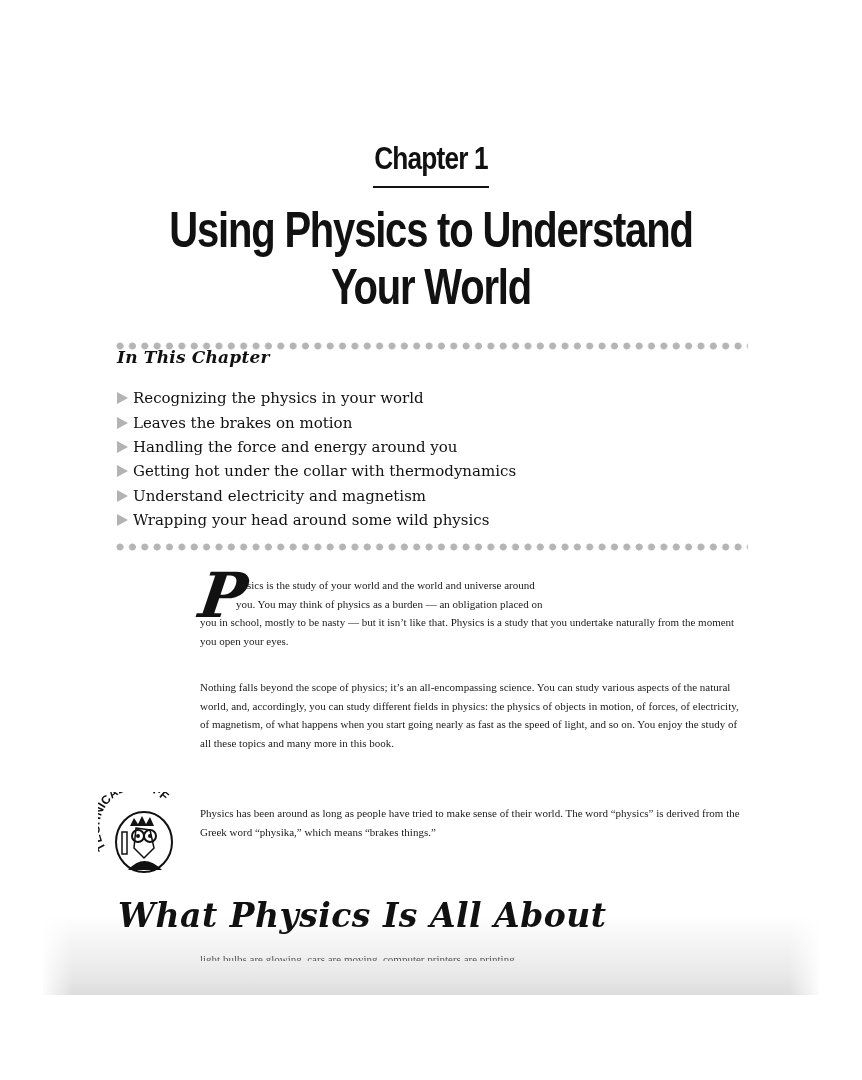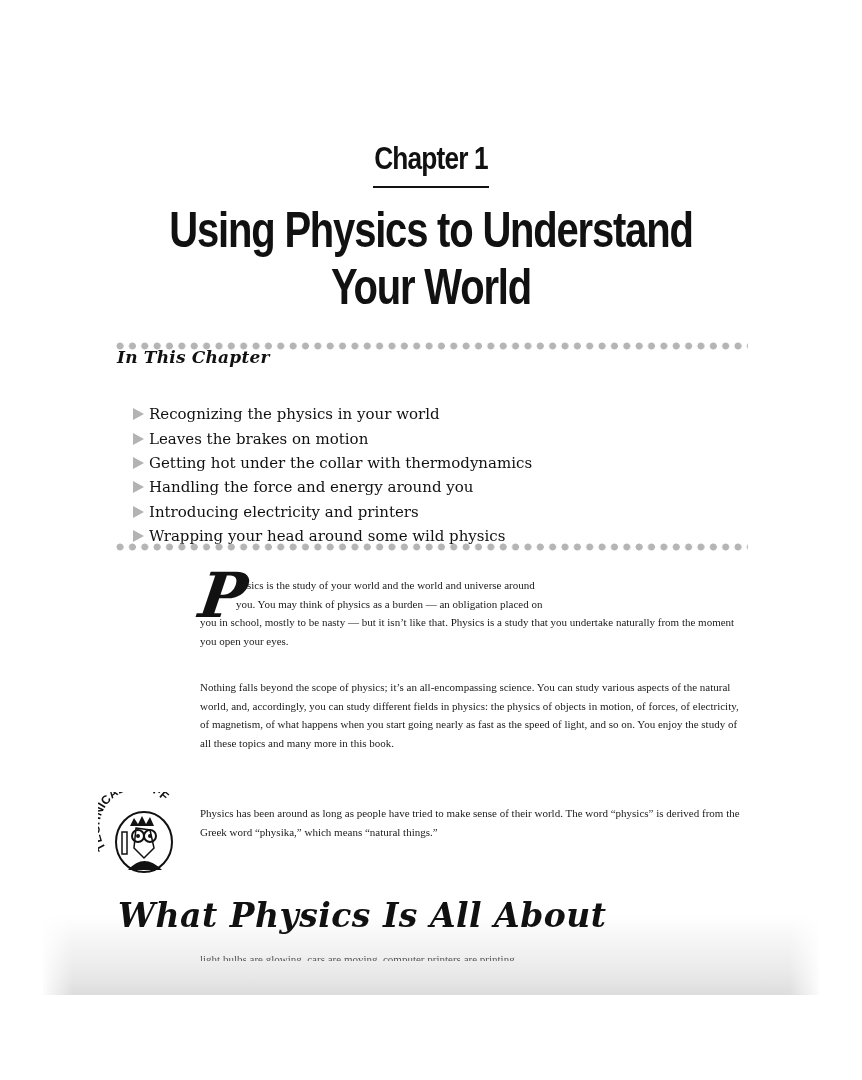--- a/index.html
+++ b/index.html
@@ -35,21 +35,21 @@
     background-image: radial-gradient(circle at 4px 4px, #b5b5b5 3.2px, rgba(255,255,255,0) 3.8px);
     background-size: 12.37px 8px; background-repeat: repeat-x; }
   .dots-top { top: 342px; }
   .dots-bottom { top: 543px; }
 
   .in-chapter-heading {
     position: absolute; left: 117px; top: 347px;
     font-family: "DejaVu Serif", serif; font-style: italic; font-weight: bold;
     font-size: 17px; letter-spacing: 0.2px;
   }
-  .chapter-list { position: absolute; left: 117px; top: 386px; margin: 16px; padding: 0; list-style: none; }
+  .chapter-list { position: absolute; left: 117px; top: 386px; margin: 0; padding: 0; list-style: none; }
   .chapter-list li { height: 24.4px; display: flex; align-items: center; font-size: 15px; font-family: "DejaVu Serif", serif; }
   .bullet-icon { width: 0; height: 0; border-top: 6px solid transparent; border-bottom: 6px solid transparent;
     border-left: 11px solid #b3b3b3; margin-right: 5px; }
 
   .body-text { position: absolute; left: 200px; width: 540px;
     font-family: "Liberation Serif", serif; font-size: 11px; line-height: 18.6px; color: #1a1a1a; }
   .p1 { top: 576px; }
   .p1 .first-line { padding-left: 36px; display: block; }
   .p1 .second-line { padding-left: 36px; display: block; }
   .dropcap {
@@ -89,29 +89,29 @@
     <li>
         <span class="bullet-icon"></span>
         <span>Recognizing the physics in your world</span>
       </li>
     <li>
         <span class="bullet-icon"></span>
         <span>Leaves the brakes on motion</span>
       </li>
     <li>
         <span class="bullet-icon"></span>
+        <span>Handling the force and energy around you</span>
+      </li>
+    <li>
+        <span class="bullet-icon"></span>
         <span>Getting hot under the collar with thermodynamics</span>
       </li>
     <li>
         <span class="bullet-icon"></span>
-        <span>Handling the force and energy around you</span>
-      </li>
-    <li>
-        <span class="bullet-icon"></span>
-        <span>Introducing electricity and printers</span>
+        <span>Understand electricity and magnetism</span>
       </li>
     <li>
         <span class="bullet-icon"></span>
         <span>Wrapping your head around some wild physics</span>
       </li>
   </ul>
   <div class="dots dots-bottom"></div>
 
   <div class="dropcap">P</div>
   <div class="body-text p1">
@@ -131,21 +131,21 @@
     <ellipse cx="46" cy="50" rx="28" ry="30" fill="#fff" stroke="#111" stroke-width="2"></ellipse>
     <path d="M32,34 L36,26 L40,32 L44,24 L48,32 L52,25 L56,34 Z" fill="#111"></path>
     <circle cx="40" cy="44" r="6" fill="#fff" stroke="#111" stroke-width="2"></circle>
     <circle cx="52" cy="44" r="6" fill="#fff" stroke="#111" stroke-width="2"></circle>
     <circle cx="40" cy="44" r="2" fill="#111"></circle>
       <circle cx="52" cy="44" r="2" fill="#111"></circle>
     <path d="M38,36 L52,38 L56,56 L46,66 L36,56 Z" fill="none" stroke="#111" stroke-width="1.5"></path>
     <path d="M30,78 Q46,60 64,78 Z" fill="#111"></path>
     <path d="M24,62 L24,40 L29,40 L29,62 Z" fill="#fff" stroke="#111" stroke-width="1.5"></path>
   </svg>
-  <div class="body-text p3">Physics has been around as long as people have tried to make sense of their world. The word “physics” is derived from the Greek word “physika,” which means “natural things.”</div>
+  <div class="body-text p3">Physics has been around as long as people have tried to make sense of their world. The word “physics” is derived from the Greek word “physika,” which means “brakes things.”</div>
 
   <div class="page-shadow">
     <div class="page-shadow-l"></div>
       <div class="page-shadow-r"></div>
   </div>
   <div class="section-heading">What Physics Is All About</div>
   <div class="body-text p4">
     <span class="cut">light bulbs are glowing, cars are moving, computer printers are printing</span>
   </div>
 </div>

